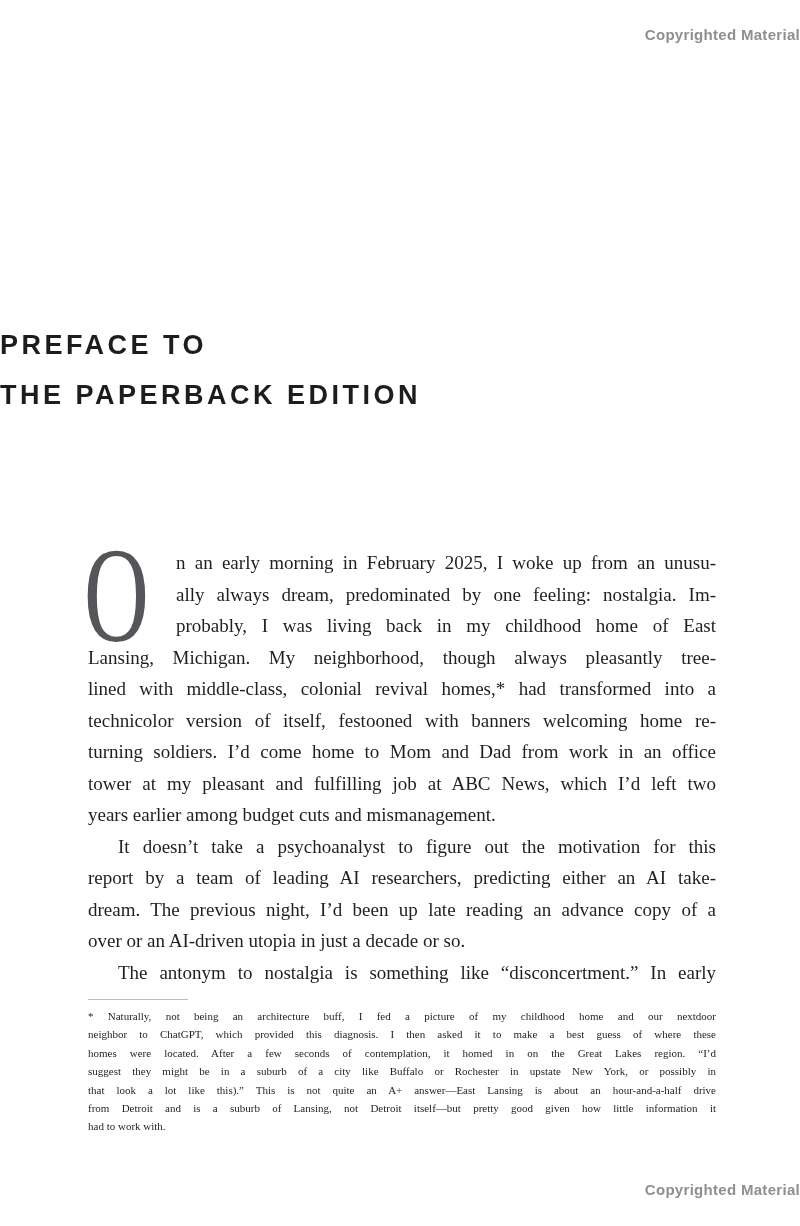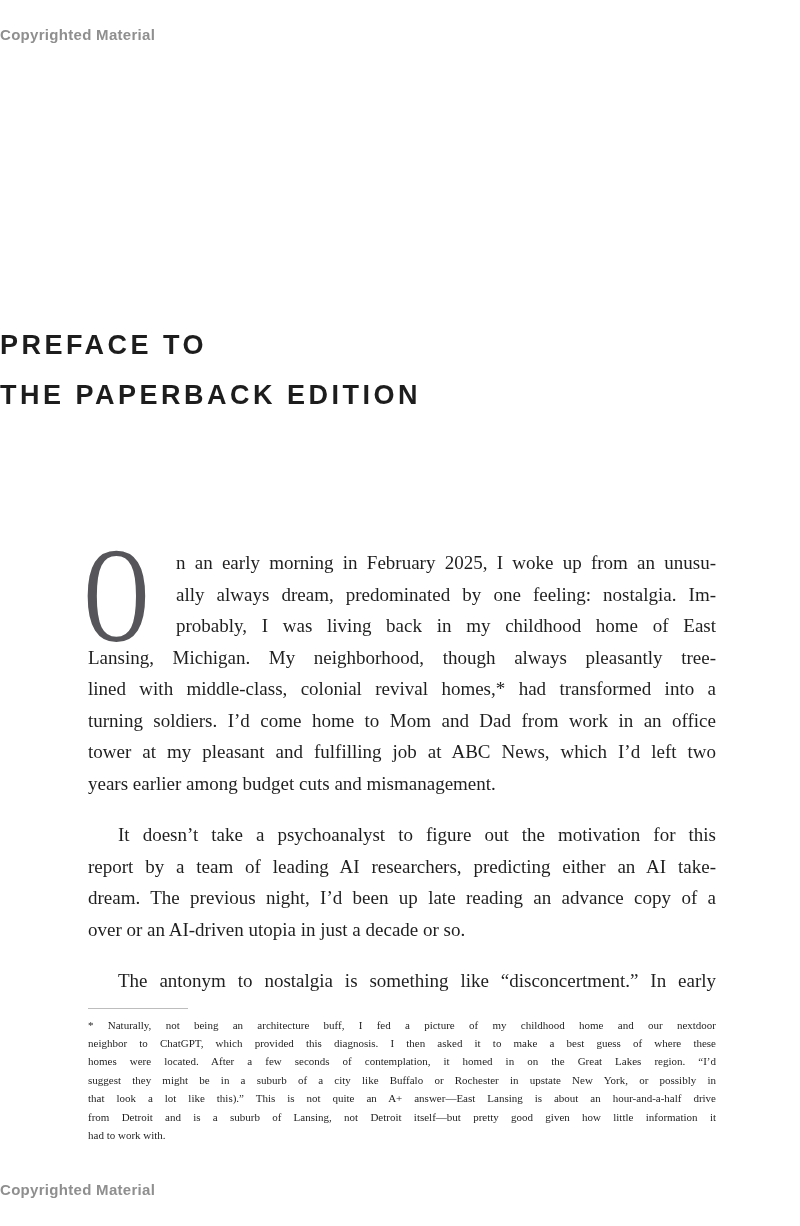--- a/index.html
+++ b/index.html
@@ -5,21 +5,21 @@
   * { margin: 0; padding: 0; box-sizing: border-box; }
   html, body { background: #ffffff; }
   body {
     width: 800px; height: 1226px;
     position: relative; overflow: hidden;
     font-family: "Liberation Serif", serif;
     color: #1f1f1f;
   }
   .notice {
     position: absolute; left: 0; width: 100%;
-    text-align: left;
+    text-align: right;
     font-family: "Liberation Sans", sans-serif;
     font-weight: bold;
     font-size: 15px;
     color: #8f8f8f;
     letter-spacing: 0.3px;
   }
   .notice.top { top: 26px; }
   .notice.bottom { top: 1181px; }
   .title {
     position: absolute; top: 320px; left: 0; width: 100%;
@@ -31,21 +31,21 @@
     letter-spacing: 3.5px;
     color: #1d1d1d;
   }
   .content {
     position: absolute; left: 88px; top: 547px; width: 628px;
   }
   .para { font-size: 19px; line-height: 31.5px; }
   .line { text-align: justify; text-align-last: justify; }
   .line.last { text-align-last: left; }
   .para.justify-all .line.last { text-align-last: justify; }
-  .para.indent-first .line:first-child { text-indent: 30px; margin-top: 20px; }
+  .para.indent-first .line:first-child { text-indent: 30px; }
   .dropcap {
     float: left;
     width: 76px; height: 92px;
     position: relative;
     margin: 2px 12px 0 0;
   }
   .dropcap-glyph {
     position: absolute; left: -4px; top: 0;
     font-size: 136px; line-height: 92px;
     color: #56565a;
@@ -73,20 +73,21 @@
 
   <div class="para">
     <span class="dropcap">
       <span class="dropcap-glyph">O</span>
     </span>
   <div class="line">n an early morning in February 2025, I woke up from an unusu-</div>
       <div class="line">ally always dream, predominated by one feeling: nostalgia. Im-</div>
       <div class="line">probably, I was living back in my childhood home of East</div>
       <div class="line">Lansing, Michigan. My neighborhood, though always pleasantly tree-</div>
       <div class="line">lined with middle-class, colonial revival homes,* had transformed into a</div>
+      <div class="line">technicolor version of itself, festooned with banners welcoming home re-</div>
       <div class="line">turning soldiers. I’d come home to Mom and Dad from work in an office</div>
       <div class="line">tower at my pleasant and fulfilling job at ABC News, which I’d left two</div>
       <div class="line last">years earlier among budget cuts and mismanagement.</div>
     </div>
 
   <div class="para indent-first">
       <div class="line">It doesn’t take a psychoanalyst to figure out the motivation for this</div>
       <div class="line">report by a team of leading AI researchers, predicting either an AI take-</div>
       <div class="line">dream. The previous night, I’d been up late reading an advance copy of a</div>
       <div class="line last">over or an AI-driven utopia in just a decade or so.</div>

